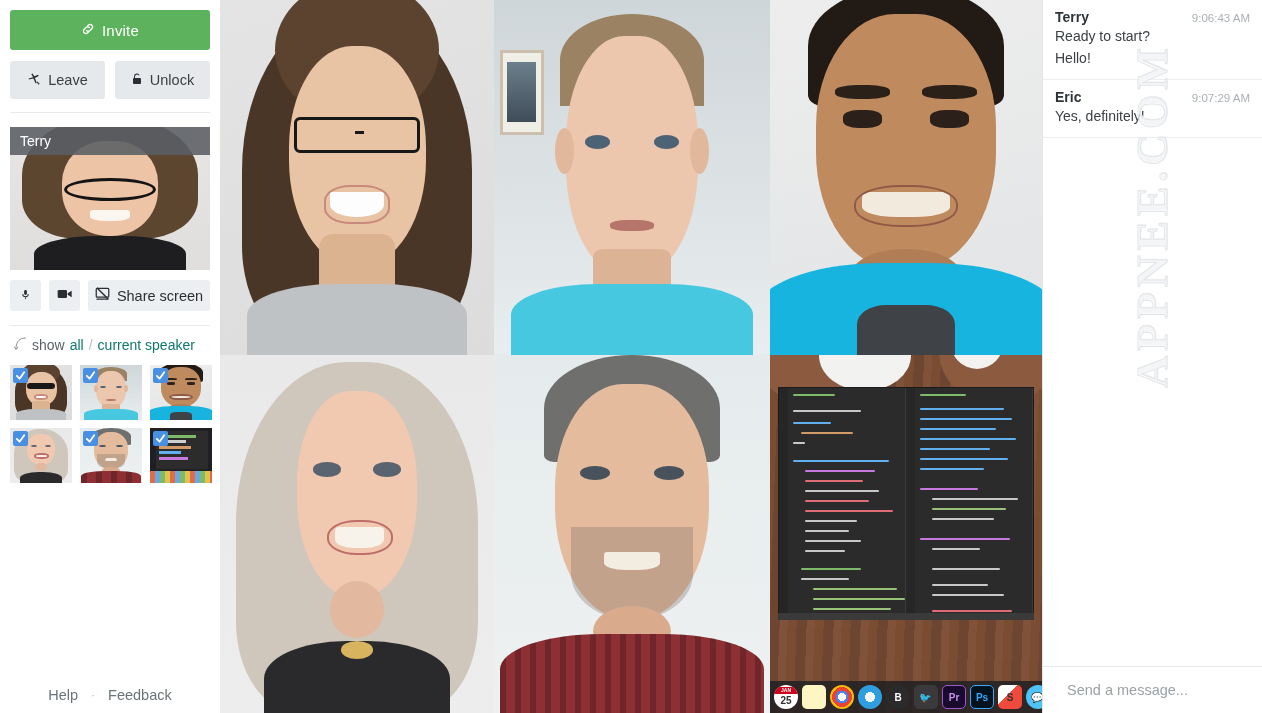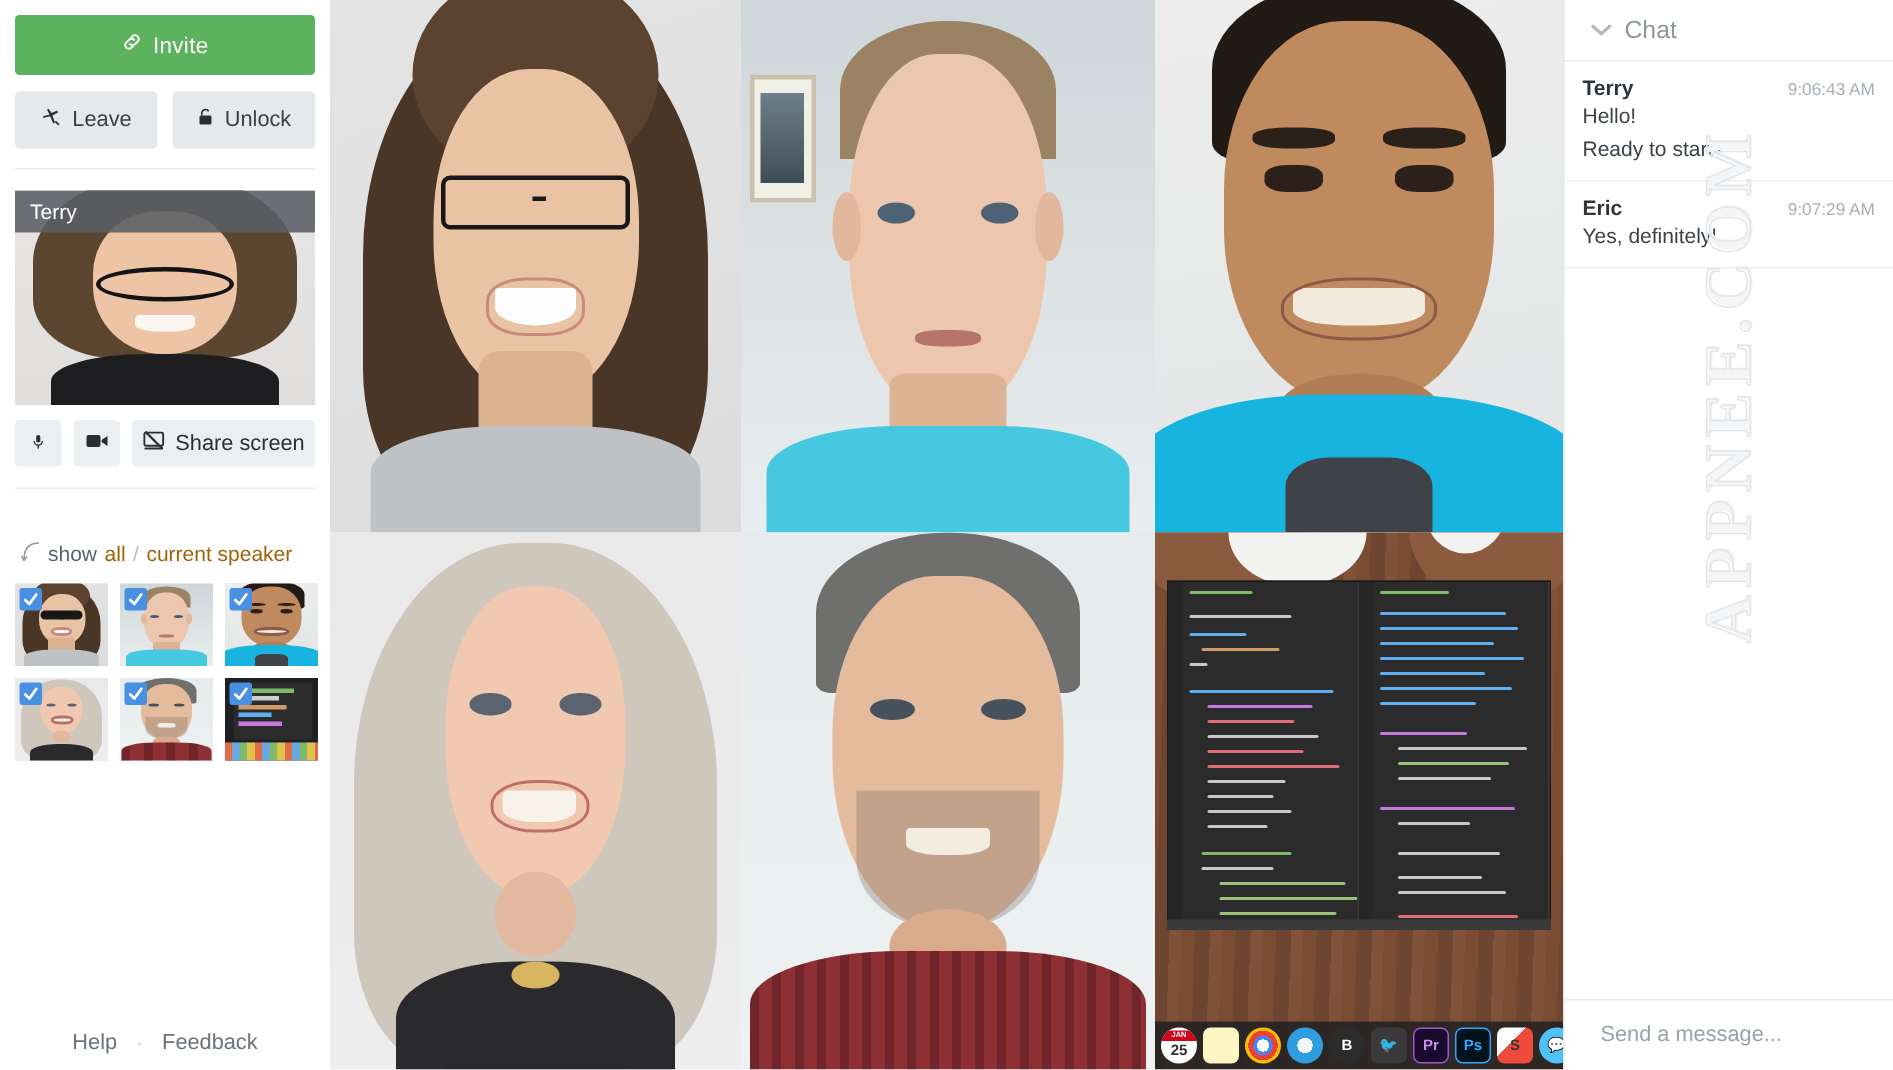--- a/index.html
+++ b/index.html
@@ -54,21 +54,21 @@
     display: flex; align-items: center; justify-content: center; gap: 7px;
     font-size: 14.5px; color: #2b2f33; cursor: pointer;
   }
 
   .divider2 { height: 1px; background: #e8eaec; margin: 14px 10px 0 10px; }
 
   .show-row {
     display: flex; align-items: flex-end; gap: 5px;
     margin: 11px 0 0 14px; font-size: 14px; color: #5b6368;
   }
-  .show-row .lnk { color: #a16207; cursor: pointer; margin-top: 24px; }
+  .show-row .lnk { color: #0f766e; cursor: pointer; }
   .show-row .sep { color: #b6bdc2; }
   .curve-arrow { width: 14px; height: 16px; margin-right: -1px; }
 
   
   .thumbs {
     display: grid; grid-template-columns: repeat(3, 62px);
     gap: 8px 8px; margin: 12px 0 0 10px;
   }
   .thumb { position: relative; width: 62px; height: 55px; overflow: hidden; background: #d7dadd; }
   .thumb .tface { position: absolute; inset: 0; }
@@ -601,37 +601,29 @@
           <span class="dock-ico" style="background:#03131d;border:1px solid #31a8ff;color:#31a8ff;">Ps</span>
           <span class="dock-ico" style="background:linear-gradient(135deg,#fff 40%,#f04a3c 40%);color:#333;">S</span>
           <span class="dock-ico" style="background:#4fc3f7;border-radius:50%;">💬</span>
 
         </div>
       </div>
     </div>
   </div>
 
   <div class="chat">
-    <div class="chat-head">
-      <span>
-        <svg width="15" height="10" viewBox="0 0 24 16" fill="none" stroke="#b2babf" stroke-width="3.4" stroke-linecap="round" stroke-linejoin="round">
-          <path d="M3 4l9 8 9-8"></path>
-        </svg>
-      </span>
-      <span>Chat</span>
-    </div>
 
     <div class="chat-body">
       <div class="msg">
         <div class="msg-top">
           <span class="msg-user">Terry</span>
           <span class="msg-time">9:06:43 AM</span>
         </div>
+        <div class="msg-line">Ready to start?</div>
         <div class="msg-line">Hello!</div>
-        <div class="msg-line">Ready to start?</div>
       </div>
       <div class="msg">
         <div class="msg-top">
           <span class="msg-user">Eric</span>
           <span class="msg-time">9:07:29 AM</span>
         </div>
         <div class="msg-line">Yes, definitely!</div>
       </div>
 
       <div class="watermark">

